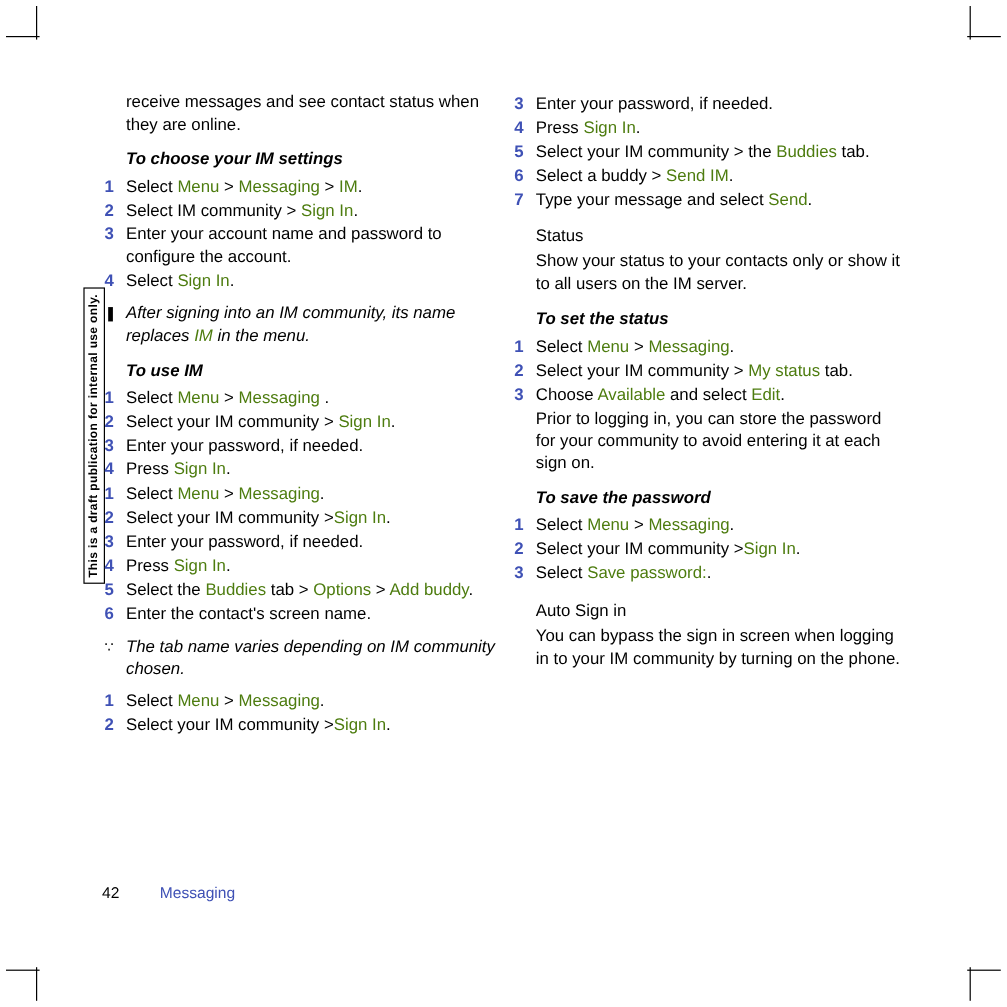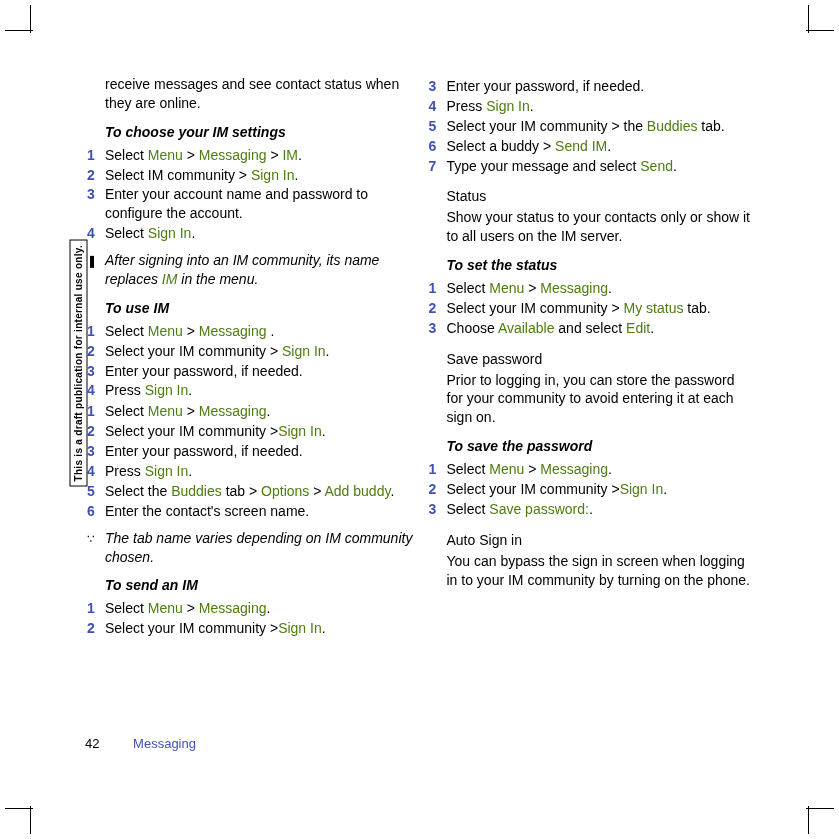--- a/index.html
+++ b/index.html
@@ -117,21 +117,20 @@
         <li><span class="step-num">4</span><span><span>Press </span><span class="link">Sign In</span><span>.</span></span></li>
         <li><span class="step-num">5</span><span><span>Select the </span><span class="link">Buddies</span><span> tab &gt; </span><span class="link">Options</span><span> &gt; </span><span class="link">Add buddy</span><span>.</span></span></li>
         <li><span class="step-num">6</span><span>Enter the contact's screen name.</span></li>
       </ul>
 
       <div class="note">
         <span class="note-icon">∵</span>
         <span>The tab name varies depending on IM community chosen.</span>
       </div>
 
-      <div class="heading-italic">To send an IM</div>
       <ul class="step-list">
         <li><span class="step-num">1</span><span><span>Select </span><span class="link">Menu</span><span> &gt; </span><span class="link">Messaging</span><span>.</span></span></li>
         <li><span class="step-num">2</span><span><span>Select your IM community &gt;</span><span class="link">Sign In</span><span>.</span></span></li>
       </ul>
     </div>
 
     <div class="col">
       <ul class="step-list">
         <li><span class="step-num">3</span><span>Enter your password, if needed.</span></li>
         <li><span class="step-num">4</span><span><span>Press </span><span class="link">Sign In</span><span>.</span></span></li>
@@ -143,21 +142,20 @@
       <div class="heading-bold">Status</div>
       <div class="para">Show your status to your contacts only or show it to all users on the IM server.</div>
 
       <div class="heading-italic">To set the status</div>
       <ul class="step-list">
         <li><span class="step-num">1</span><span><span>Select </span><span class="link">Menu</span><span> &gt; </span><span class="link">Messaging</span><span>.</span></span></li>
         <li><span class="step-num">2</span><span><span>Select your IM community &gt; </span><span class="link">My status</span><span> tab.</span></span></li>
         <li><span class="step-num">3</span><span><span>Choose </span><span class="link">Available</span><span> and select </span><span class="link">Edit</span><span>.</span></span></li>
       </ul>
 
-      <div class="heading-bold">Save password</div>
       <div class="para">Prior to logging in, you can store the password for your community to avoid entering it at each sign on.</div>
 
       <div class="heading-italic">To save the password</div>
       <ul class="step-list">
         <li><span class="step-num">1</span><span><span>Select </span><span class="link">Menu</span><span> &gt; </span><span class="link">Messaging</span><span>.</span></span></li>
         <li><span class="step-num">2</span><span><span>Select your IM community &gt;</span><span class="link">Sign In</span><span>.</span></span></li>
         <li><span class="step-num">3</span><span><span>Select </span><span class="link">Save password:</span><span>.</span></span></li>
       </ul>
 
       <div class="heading-bold">Auto Sign in</div>

